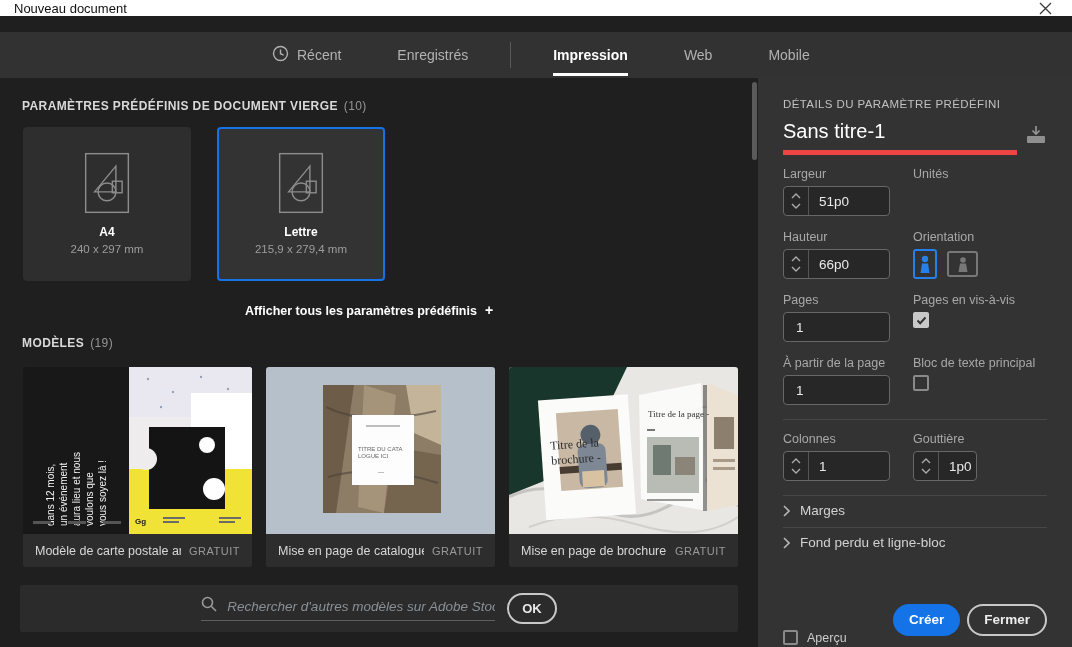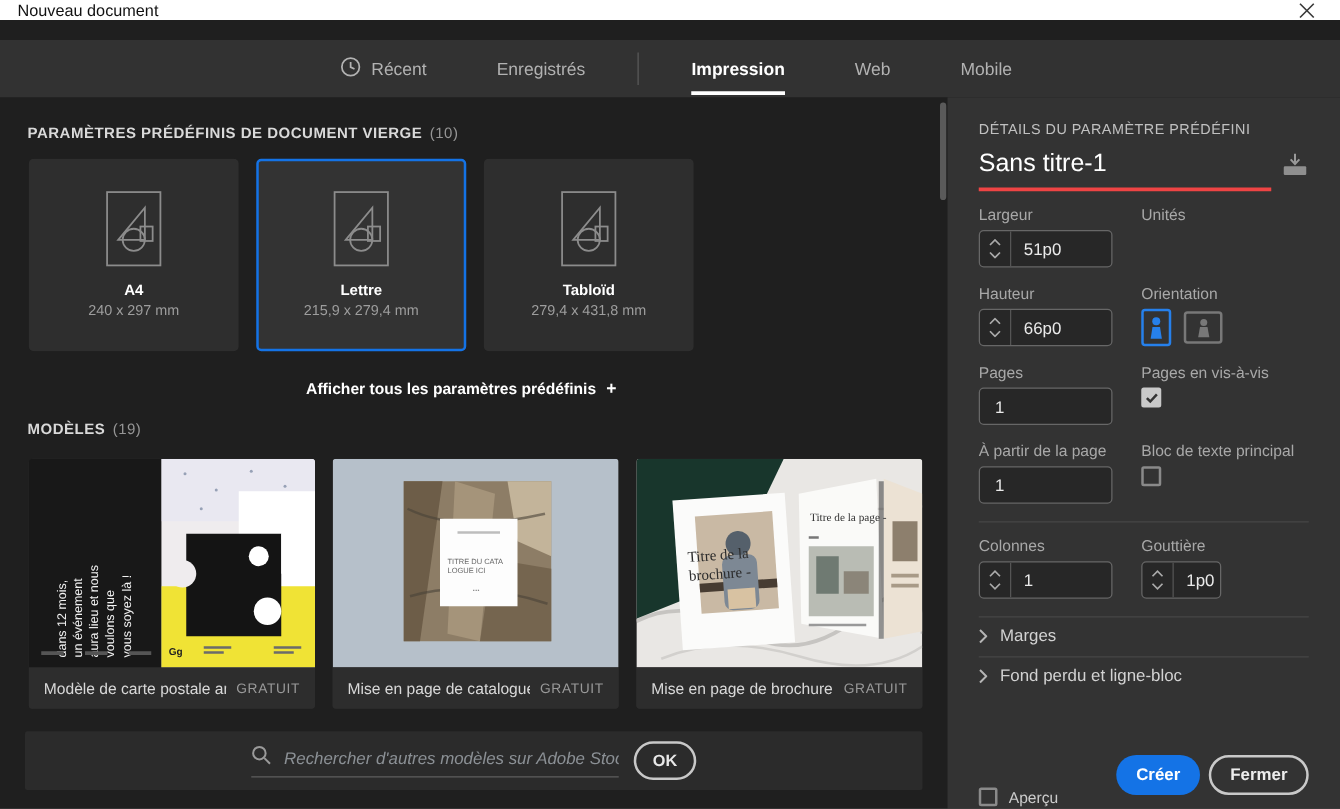--- a/index.html
+++ b/index.html
@@ -20,21 +20,21 @@
   .tab { position:relative; display:flex; align-items:center; gap:8px; padding:0 28px;
     font-size:14px; color:#b2b2b2; cursor:pointer; }
   .tab.active { color:#ffffff; font-weight:700; }
   .tab.active::after { content:""; position:absolute; left:28px; right:28px; bottom:2px; height:3px; background:#ffffff; }
   .tab-divider { width:1px; background:#5a5a5a; margin:10px 14px; }
   
   .content { position:absolute; top:78px; left:0; width:758px; height:569px; background:#1f1f1f; }
   .section-header { position:absolute; left:22px; font-size:12px; font-weight:700; letter-spacing:.4px; color:#d9d9d9; }
   .section-header .count { color:#959595; font-weight:400; margin-left:6px; }
   
-  .preset-row { position:absolute; top:49px; left:23px; display:flex; gap:14px;align-items:center; }
+  .preset-row { position:absolute; top:49px; left:23px; display:flex; gap:26px;align-items:center; }
   .preset-card { width:168px; height:154px; background:#2e2e2e; border-radius:4px; cursor:pointer;
     display:flex; flex-direction:column; align-items:center; padding-top:22px; border:2px solid transparent; }
   .preset-card.selected { border-color:#1473e6; background:#333333; }
   .preset-name { margin-top:10px; font-size:12px; font-weight:700; color:#ffffff; }
   .preset-dims { margin-top:4px; font-size:11.5px; color:#9d9d9d; }
   .show-all { position:absolute; top:224px; left:0; width:738px; text-align:center; font-size:12.5px;
     font-weight:700; color:#ffffff; cursor:pointer; }
   .show-all .plus { margin-left:8px; font-size:14px; }
   
   .template-row { position:absolute; top:289px; left:23px; display:flex; gap:14px; }
@@ -56,21 +56,21 @@
   .search-input { width:268px; background:transparent; border:none; outline:none; font-style:italic;
     font-size:13.5px; color:#cfcfcf; font-family:"Liberation Sans", sans-serif; }
   .search-input::placeholder { color:#8b9095; }
   .ok-btn { background:transparent; border:2px solid #c8c8c8; border-radius:16px; color:#e8e8e8;
     font-weight:700; font-size:13px; padding:6px 13px; cursor:pointer; font-family:"Liberation Sans", sans-serif; }
   .scrollbar { position:absolute; top:4px; right:1px; width:5px; height:78px; background:#5a5a5a; border-radius:3px; }
   
   .panel { position:absolute; top:78px; left:758px; width:314px; height:569px; background:#333333; padding:20px 25px 0 25px; }
   .panel-header { font-size:11.5px; color:#c0c0c0; letter-spacing:.4px; margin-bottom:10px; }
   .docname-row { display:flex; align-items:flex-end; gap:8px; margin-bottom:12px; }
-  .docname { width:234px; background:transparent; border:none; outline:none; border-bottom:3px solid #ef4444;
+  .docname { width:234px; background:transparent; border:none; outline:none; border-bottom:5px solid #ef4444;
     color:#ffffff; font-size:20px; padding-bottom:7px; font-family:"Liberation Sans", sans-serif; }
   .save-icon { padding-bottom:6px; cursor:pointer; }
   .panel-row { display:grid; grid-template-columns:107px 134px; column-gap:23px; margin-bottom:14px; }
   .fgroup .flabel { font-size:12.5px; color:#a8a8a8; margin-bottom:5px; }
   .field { height:30px; background:#272727; border:1px solid #676767; border-radius:4px;
     display:flex; align-items:center; overflow:hidden; }
   .field.narrow { width:64px; }
   .stepper { width:25px; height:100%; display:flex; flex-direction:column; align-items:center;
     justify-content:center; gap:4px; border-right:1px solid #555; cursor:pointer; flex:none; }
   .field input { flex:1; min-width:0; background:transparent; border:none; outline:none; color:#eaeaea;
@@ -155,30 +155,20 @@
       </div>
       <div class="preset-card selected">
         <svg width="50" height="64" viewBox="0 0 56 72">
           <rect x="4" y="3" width="48" height="66" fill="none" stroke="#8c8c8c" stroke-width="1.6"></rect>
           <polygon points="14,46 38,17 38,46" fill="none" stroke="#8c8c8c" stroke-width="1.6"></polygon>
           <rect x="34" y="34" width="11" height="13" fill="none" stroke="#8c8c8c" stroke-width="1.6"></rect>
           <circle cx="28" cy="46" r="10" fill="none" stroke="#8c8c8c" stroke-width="1.6"></circle>
         </svg>
         <div class="preset-name">Lettre</div>
         <div class="preset-dims">215,9 x 279,4 mm</div>
-      </div>
-      <div class="preset-card">
-        <svg width="50" height="64" viewBox="0 0 56 72">
-          <rect x="4" y="3" width="48" height="66" fill="none" stroke="#8c8c8c" stroke-width="1.6"></rect>
-          <polygon points="14,46 38,17 38,46" fill="none" stroke="#8c8c8c" stroke-width="1.6"></polygon>
-          <rect x="34" y="34" width="11" height="13" fill="none" stroke="#8c8c8c" stroke-width="1.6"></rect>
-          <circle cx="28" cy="46" r="10" fill="none" stroke="#8c8c8c" stroke-width="1.6"></circle>
-        </svg>
-        <div class="preset-name">Tabloïd</div>
-        <div class="preset-dims">279,4 x 431,8 mm</div>
       </div>
     </div>
 
     <div class="show-all">
       <span>Afficher tous les paramètres prédéfinis</span><span class="plus">+</span>
     </div>
 
     <div class="section-header" style="top:258px;">
       <span>MODÈLES</span><span class="count">(19)</span>
     </div>

